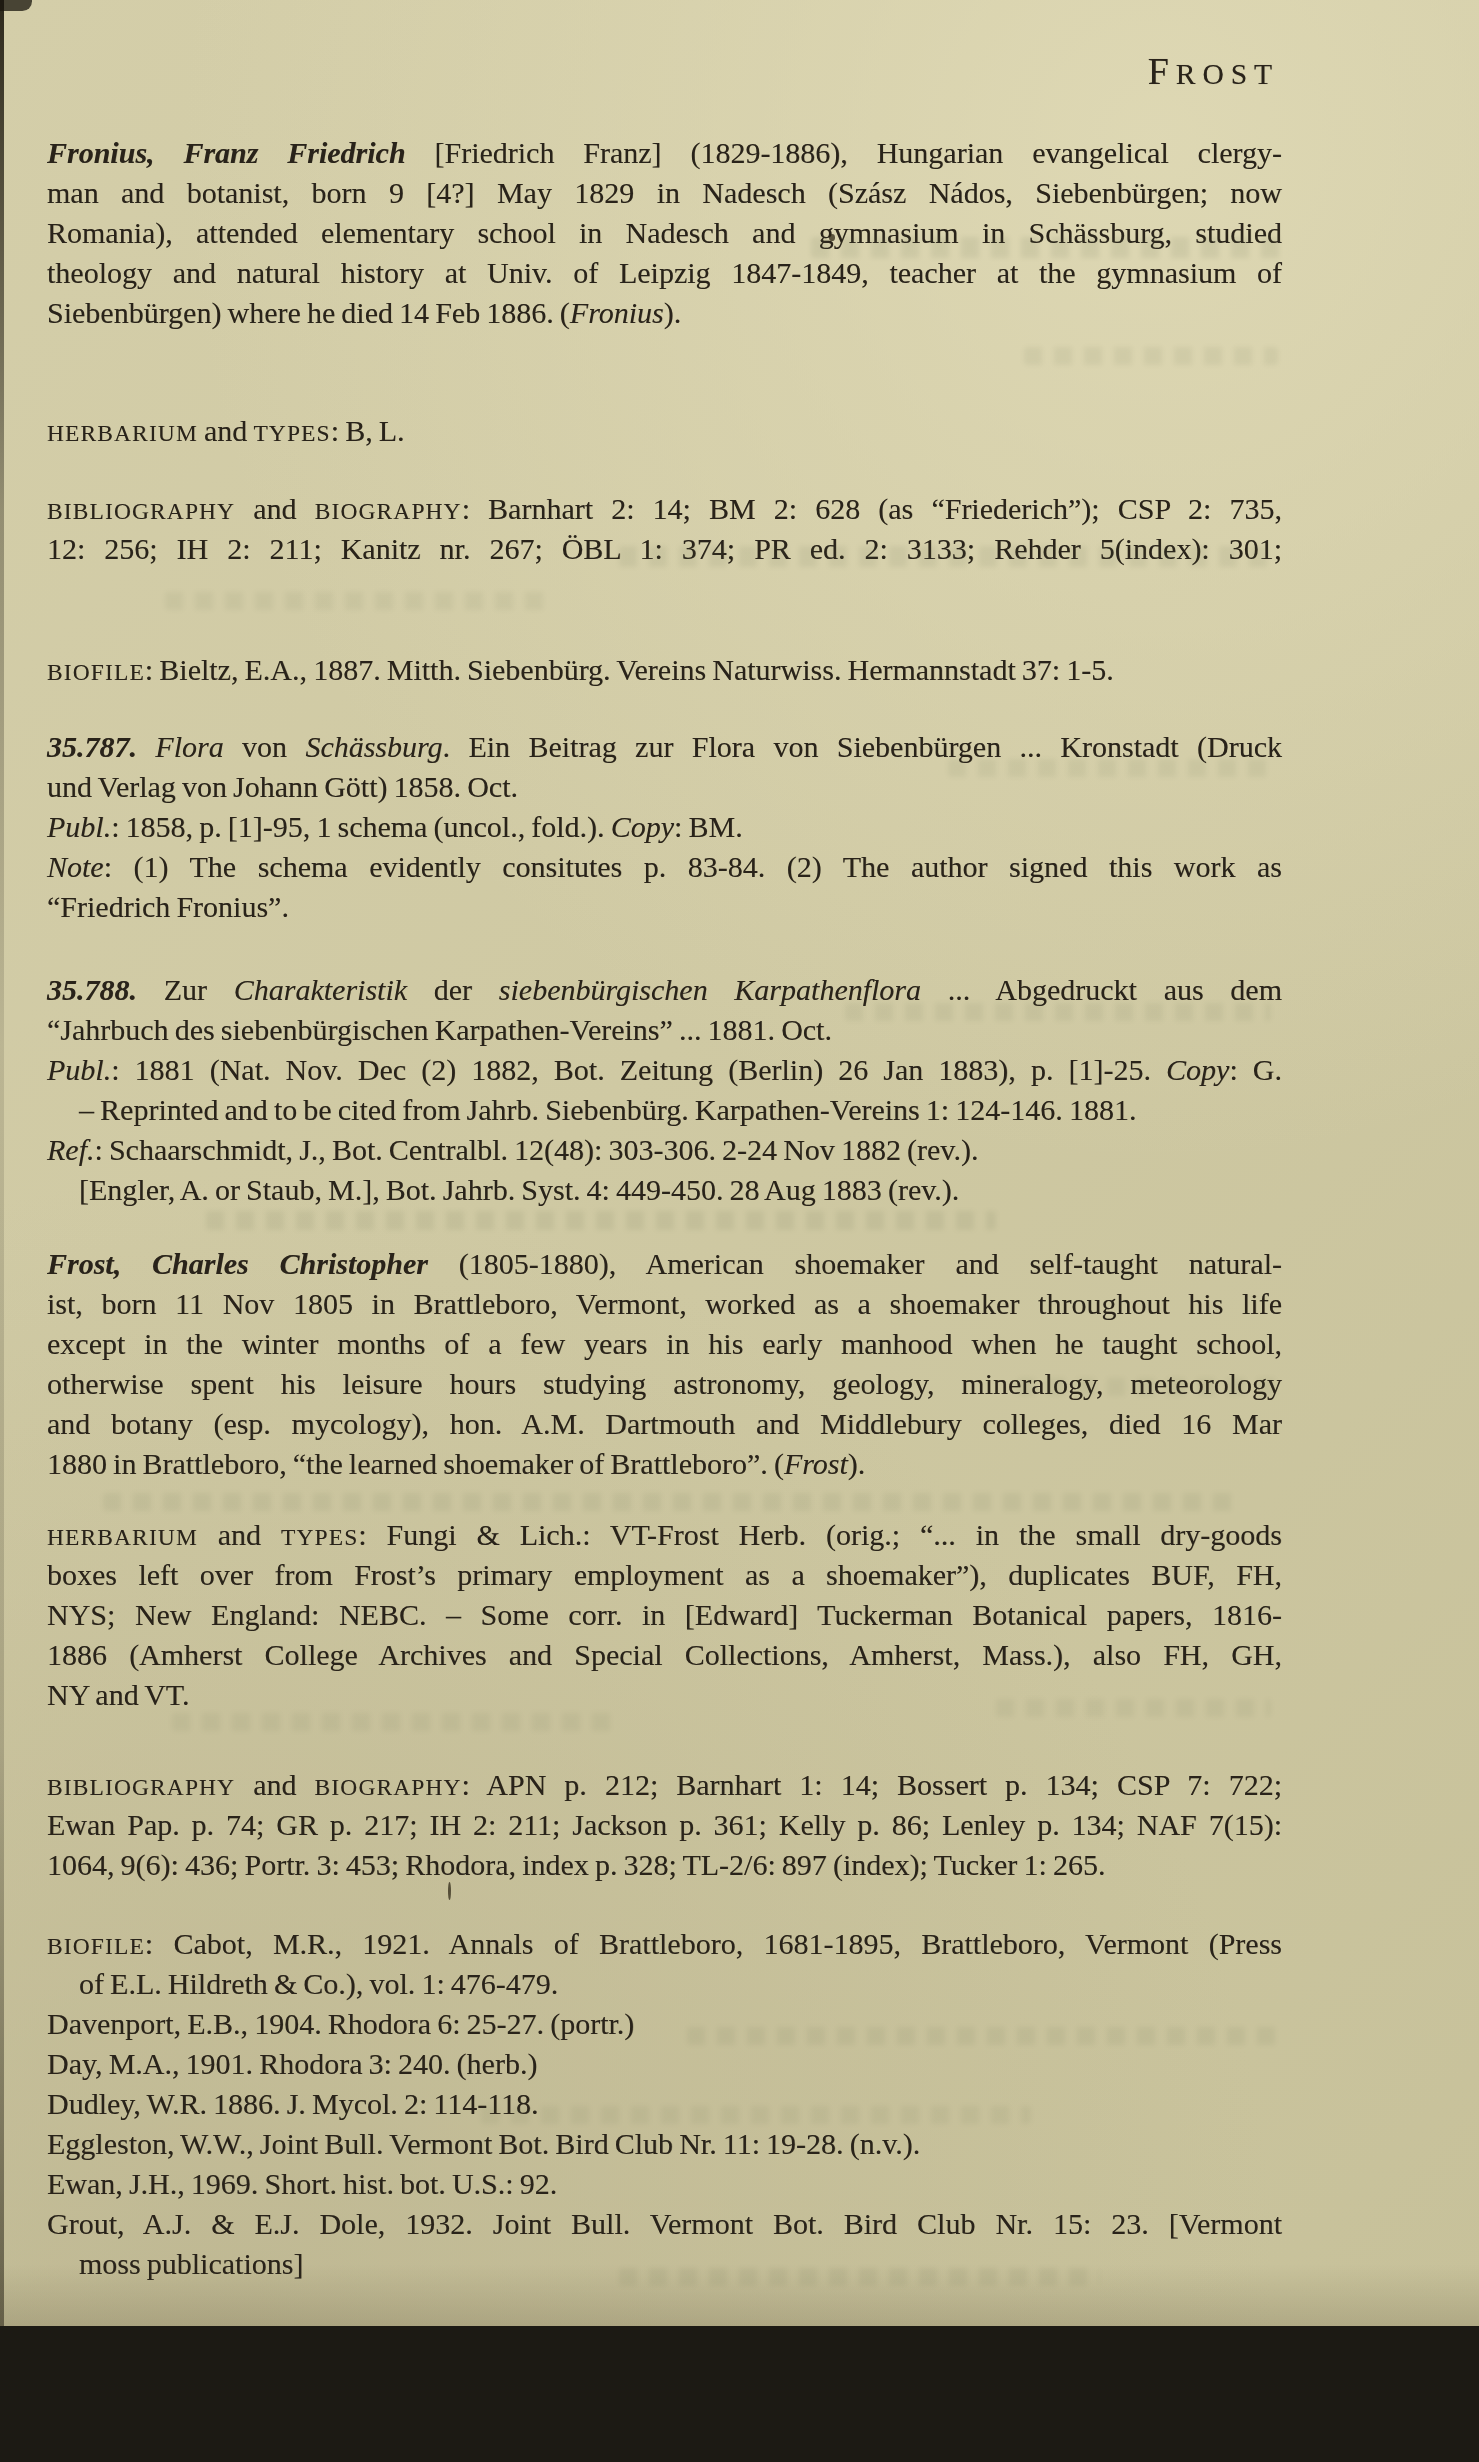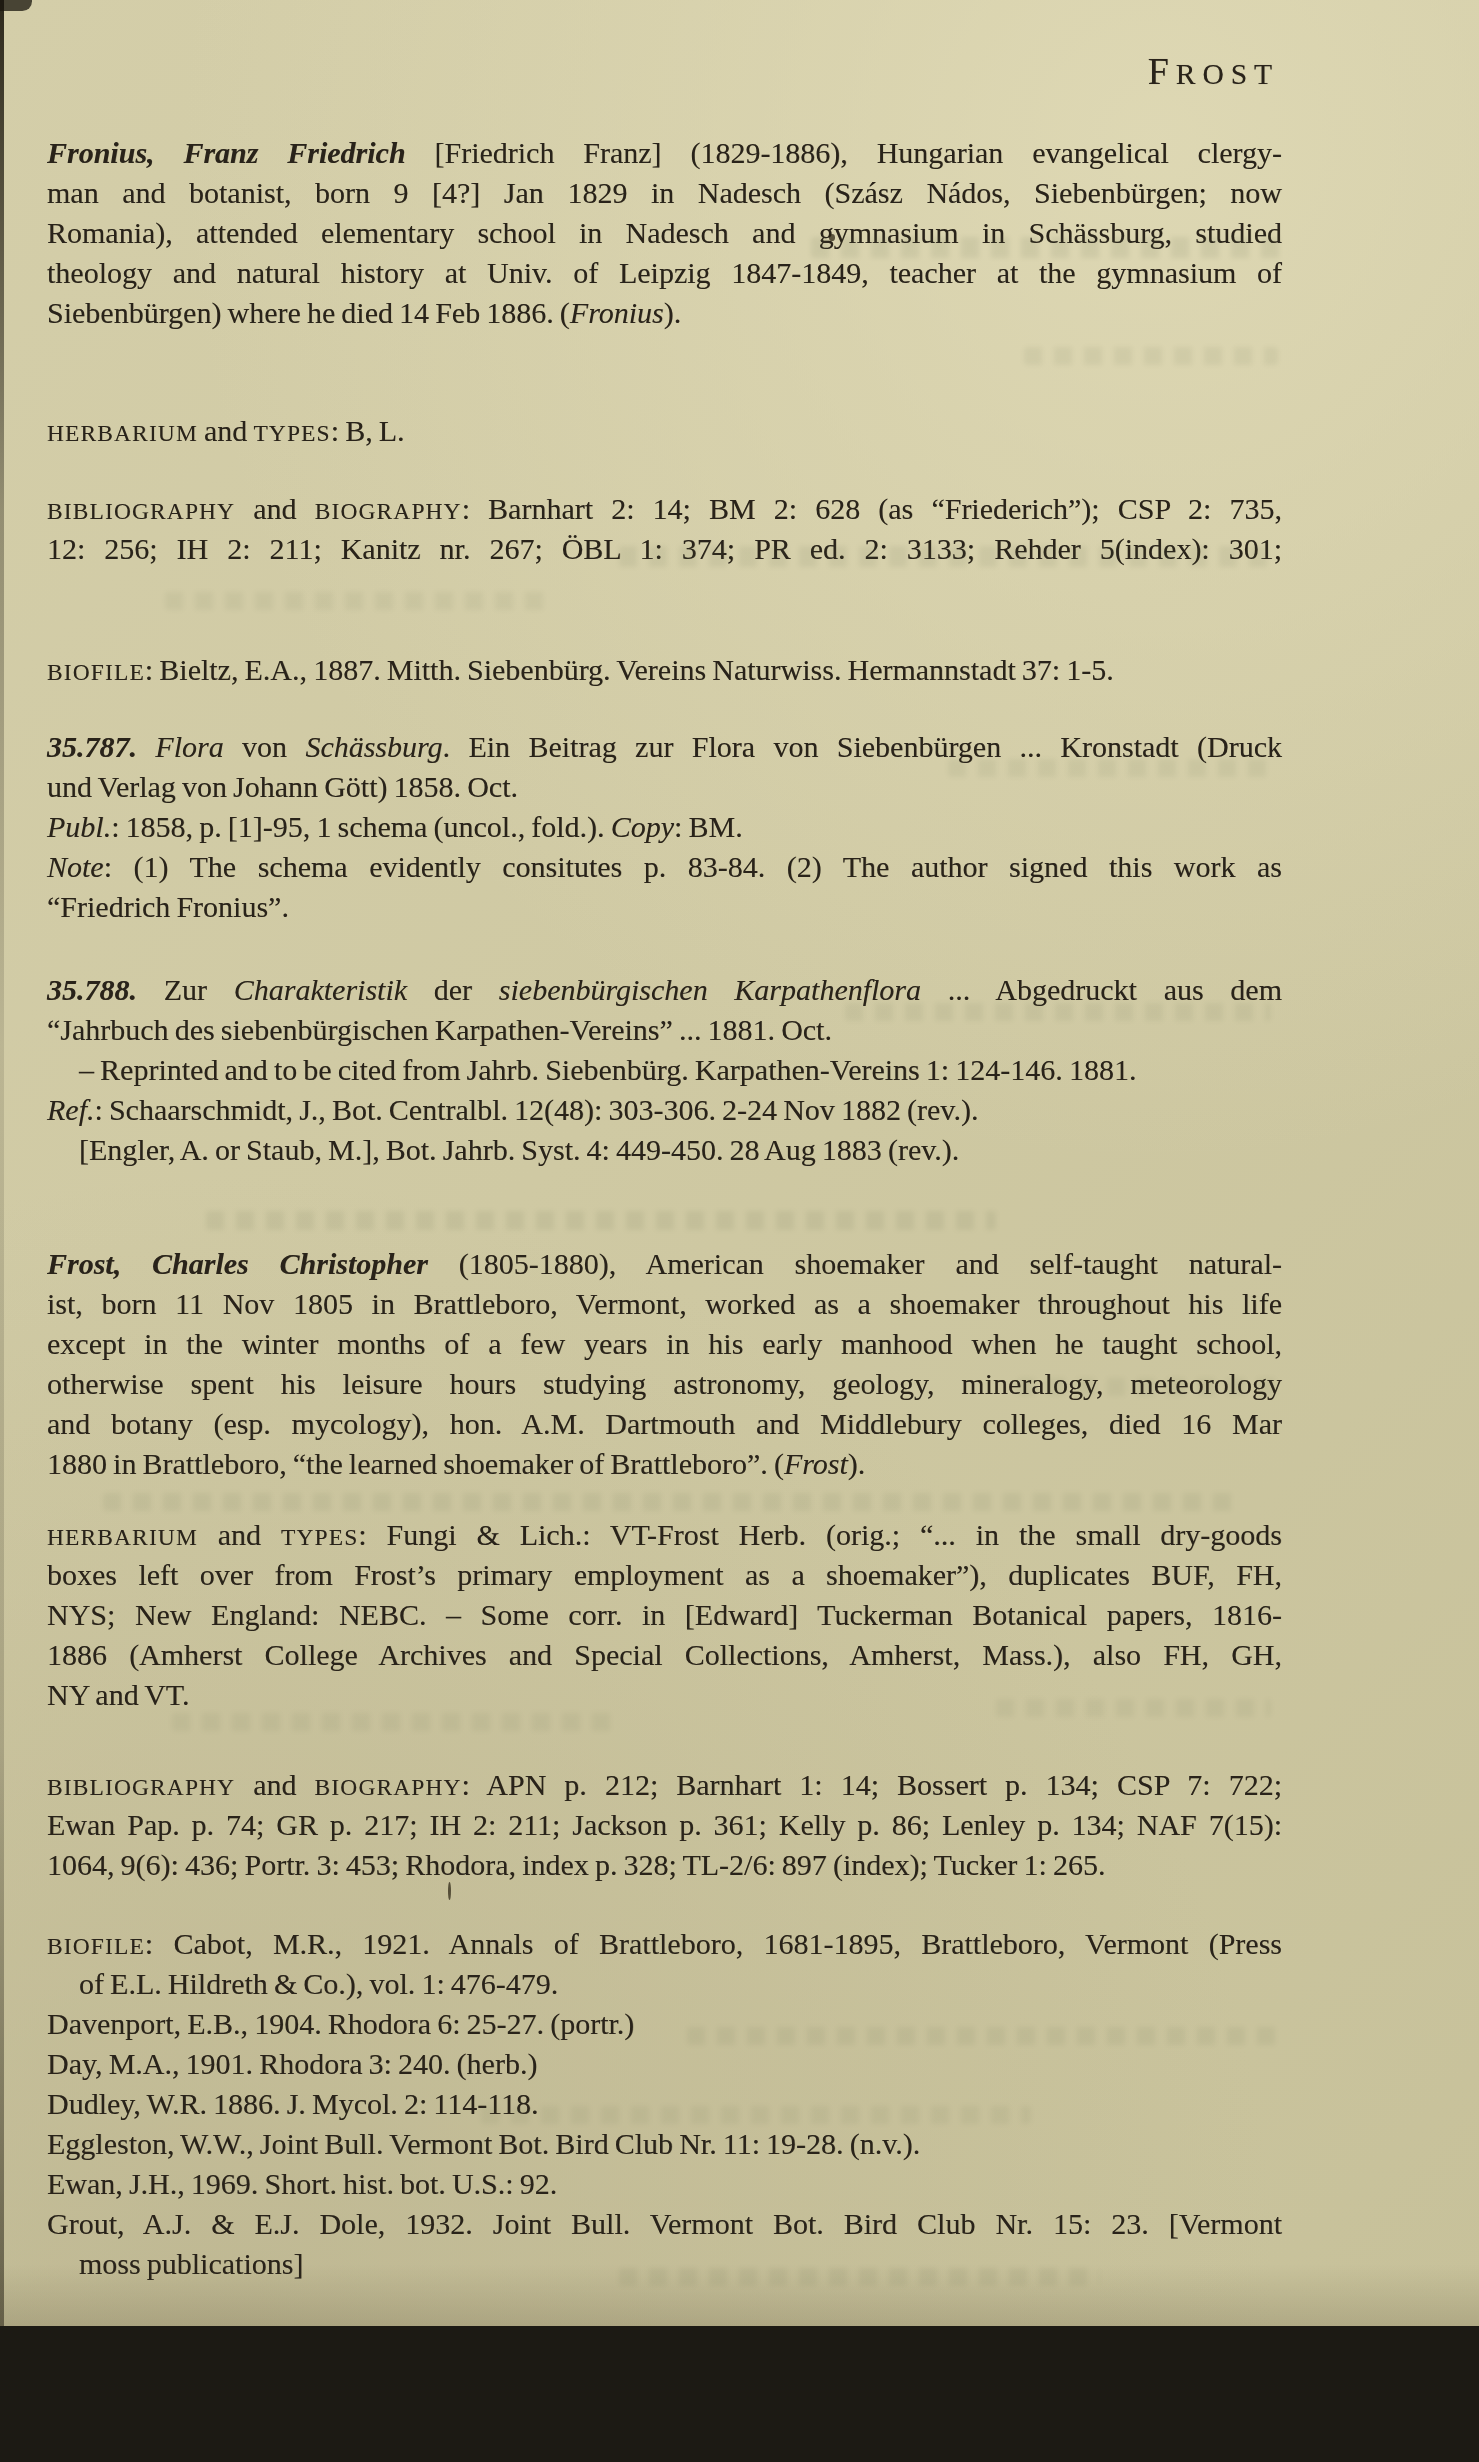--- a/index.html
+++ b/index.html
@@ -50,21 +50,21 @@
 
   <div class="edge-left"></div>
   <div class="corner-nick"></div>
   <div class="vignette-bottom"></div>
 
   <div class="running-head"><span class="rh-initial">F</span><span class="rh-rest">ROST</span></div>
 
   <main id="text-block">
       <div class="para" style="top: 133px;">
         <div class="line just"><span class="seg-b">Fronius, Franz Friedrich </span><span class="seg-r">[Friedrich Franz] (1829-1886), Hungarian evangelical clergy-</span></div>
-        <div class="line just"><span class="seg-r">man and botanist, born 9 [4?] Jan 1829 in Nadesch (Szász Nádos, Siebenbürgen; now</span></div>
+        <div class="line just"><span class="seg-r">man and botanist, born 9 [4?] May 1829 in Nadesch (Szász Nádos, Siebenbürgen; now</span></div>
         <div class="line just"><span class="seg-r">Romania), attended elementary school in Nadesch and gymnasium in Schässburg, studied</span></div>
         <div class="line just"><span class="seg-r">theology and natural history at Univ. of Leipzig 1847-1849, teacher at the gymnasium of</span></div>
         <div class="line"><span class="seg-r">Siebenbürgen) where he died 14 Feb 1886. (</span><span class="seg-i">Fronius</span><span class="seg-r">).</span></div>
       </div>
       <div class="para" style="top: 411px;">
         <div class="line"><span class="seg-sc">HERBARIUM</span><span class="seg-r"> and </span><span class="seg-sc">TYPES</span><span class="seg-r">: B, L.</span></div>
       </div>
       <div class="para" style="top: 489px;">
         <div class="line just"><span class="seg-sc">BIBLIOGRAPHY</span><span class="seg-r"> and </span><span class="seg-sc">BIOGRAPHY</span><span class="seg-r">: Barnhart 2: 14; BM 2: 628 (as “Friederich”); CSP 2: 735,</span></div>
         <div class="line just"><span class="seg-r">12: 256; IH 2: 211; Kanitz nr. 267; ÖBL 1: 374; PR ed. 2: 3133; Rehder 5(index): 301;</span></div>
@@ -75,20 +75,21 @@
       <div class="para" style="top: 727px;">
         <div class="line just"><span class="seg-b">35.787. </span><span class="seg-i">Flora</span><span class="seg-r"> von </span><span class="seg-i">Schässburg</span><span class="seg-r">. Ein Beitrag zur Flora von Siebenbürgen ... Kronstadt (Druck</span></div>
         <div class="line"><span class="seg-r">und Verlag von Johann Gött) 1858. Oct.</span></div>
         <div class="line"><span class="seg-i">Publ.</span><span class="seg-r">: 1858, p. [1]-95, 1 schema (uncol., fold.). </span><span class="seg-i">Copy</span><span class="seg-r">: BM.</span></div>
         <div class="line just"><span class="seg-i">Note</span><span class="seg-r">: (1) The schema evidently consitutes p. 83-84. (2) The author signed this work as</span></div>
         <div class="line"><span class="seg-r">“Friedrich Fronius”.</span></div>
       </div>
       <div class="para" style="top: 970px;">
         <div class="line just"><span class="seg-b">35.788. </span><span class="seg-r">Zur </span><span class="seg-i">Charakteristik</span><span class="seg-r"> der </span><span class="seg-i">siebenbürgischen Karpathenflora</span><span class="seg-r"> ... Abgedruckt aus dem</span></div>
         <div class="line"><span class="seg-r">“Jahrbuch des siebenbürgischen Karpathen-Vereins” ... 1881. Oct.</span></div>
+        <div class="line just"><span class="seg-i">Publ.</span><span class="seg-r">: 1881 (Nat. Nov. Dec (2) 1882, Bot. Zeitung (Berlin) 26 Jan 1883), p. [1]-25. </span><span class="seg-i">Copy</span><span class="seg-r">: G.</span></div>
         <div class="line ind"><span class="seg-r">– Reprinted and to be cited from Jahrb. Siebenbürg. Karpathen-Vereins 1: 124-146. 1881.</span></div>
         <div class="line"><span class="seg-i">Ref.</span><span class="seg-r">: Schaarschmidt, J., Bot. Centralbl. 12(48): 303-306. 2-24 Nov 1882 (rev.).</span></div>
         <div class="line ind"><span class="seg-r">[Engler, A. or Staub, M.], Bot. Jahrb. Syst. 4: 449-450. 28 Aug 1883 (rev.).</span></div>
       </div>
       <div class="para" style="top: 1244px;">
         <div class="line just"><span class="seg-b">Frost, Charles Christopher </span><span class="seg-r">(1805-1880), American shoemaker and self-taught natural-</span></div>
         <div class="line just"><span class="seg-r">ist, born 11 Nov 1805 in Brattleboro, Vermont, worked as a shoemaker throughout his life</span></div>
         <div class="line just"><span class="seg-r">except in the winter months of a few years in his early manhood when he taught school,</span></div>
         <div class="line just"><span class="seg-r">otherwise spent his leisure hours studying astronomy, geology, mineralogy, meteorology</span></div>
         <div class="line just"><span class="seg-r">and botany (esp. mycology), hon. A.M. Dartmouth and Middlebury colleges, died 16 Mar</span></div>

